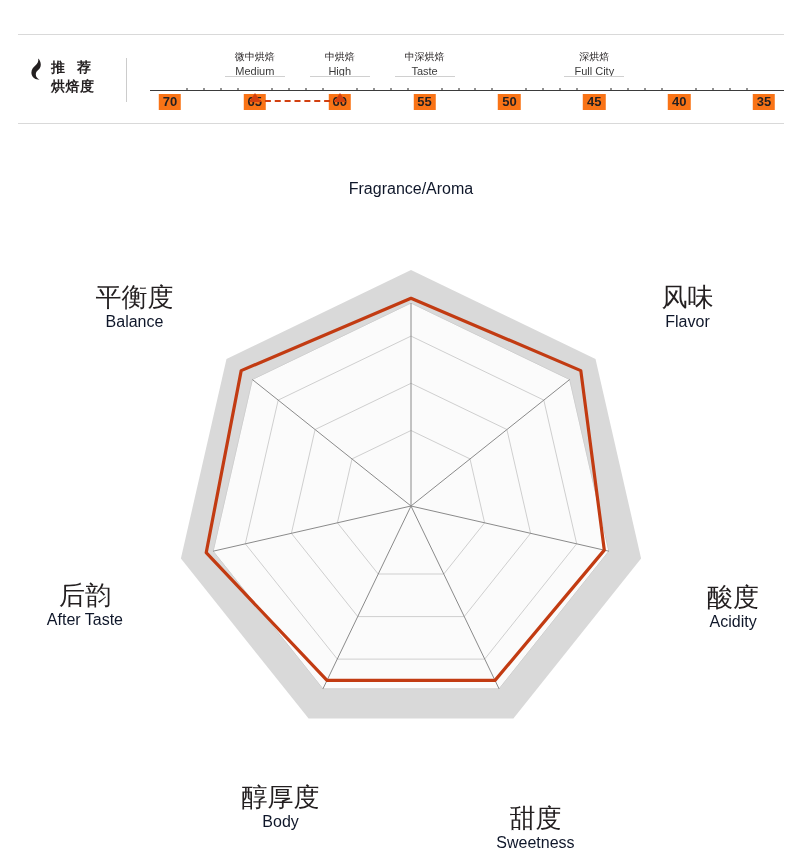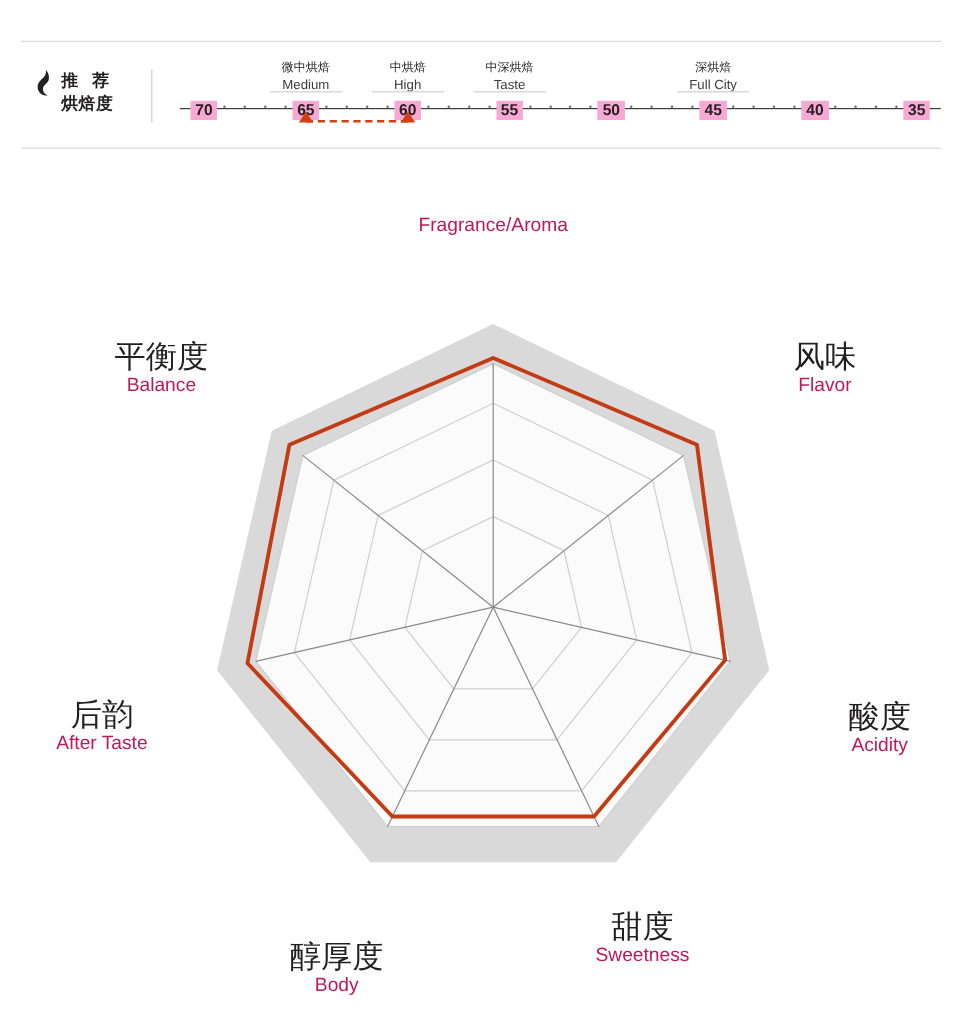--- a/index.html
+++ b/index.html
@@ -79,25 +79,25 @@
     position: absolute;
     left: 0;
     top: 56px;
     width: 634px;
     height: 1px;
     background: #3b3b3b;
   }
   .scale-major {
     position: absolute;
     transform: translateX(-50%);
-    top: 50px;
+    top: 60px;
     font-size: 13px;
     font-weight: bold;
     color: #231f20;
-    background: #f9a8d4;
+    background: #f97316;
     padding: 0 4px;
     line-height: 16px;
   }
   .tick-minor {
     position: absolute;
     top: 54px;
     width: 2px;
     height: 2px;
     border-radius: 50%;
     background: #6d6d6d;
@@ -164,21 +164,21 @@
     white-space: nowrap;
     transform: translate(-50%, -50%);
   }
   .axis-label .cn {
     font-size: 26px;
     color: #231f20;
     display: block;
   }
   .axis-label .en {
     font-size: 16px;
-    color: #be185d;
+    color: #0f172a;
     display: block;
     margin-top: 1px;
   }
 </style>
 </head>
 <body>
 
 <div id="roast-panel">
   <div id="roast-rule-top"></div>
   <div id="roast-rule-bottom"></div>
@@ -271,21 +271,21 @@
         <span class="en">Fragrance/Aroma</span>
       </div>
       <div class="axis-label" style="left: 687.512px; top: 156.856px;">
         <span class="cn">风味</span>
         <span class="en">Flavor</span>
       </div>
       <div class="axis-label" style="left: 733.083px; top: 456.515px;">
         <span class="cn">酸度</span>
         <span class="en">Acidity</span>
       </div>
-      <div class="axis-label" style="left: 535.397px; top: 632px;">
+      <div class="axis-label" style="left: 535.397px; top: 678px;">
         <span class="cn">甜度</span>
         <span class="en">Sweetness</span>
       </div>
       <div class="axis-label" style="left: 280.603px; top: 656.629px;">
         <span class="cn">醇厚度</span>
         <span class="en">Body</span>
       </div>
       <div class="axis-label" style="left: 84.917px; top: 454.515px;">
         <span class="cn">后韵</span>
         <span class="en">After Taste</span>

